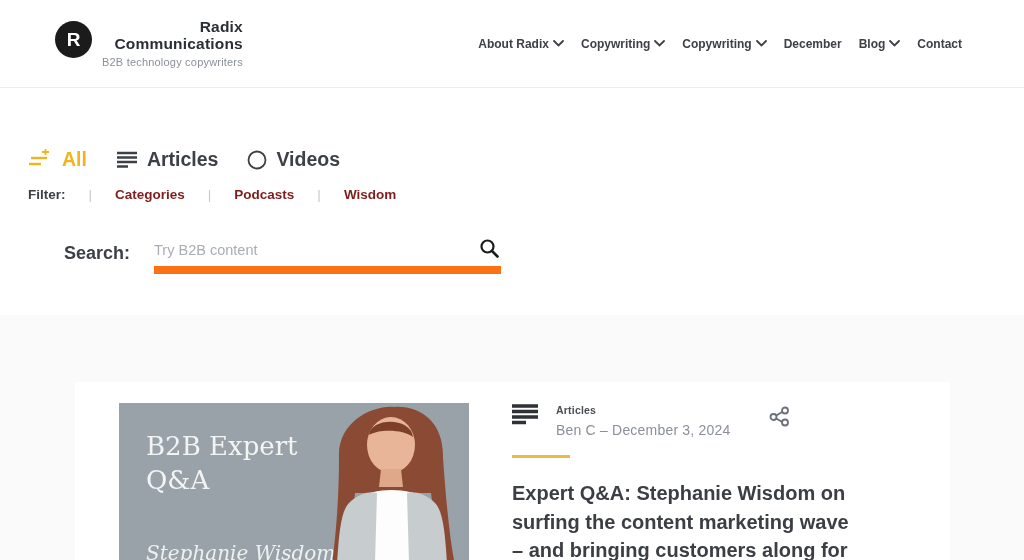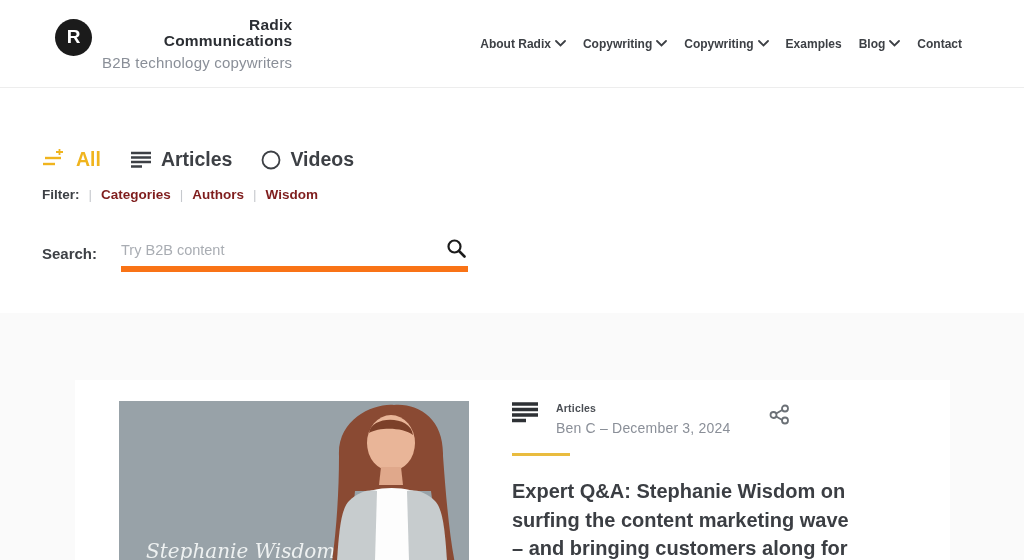--- a/index.html
+++ b/index.html
@@ -7,41 +7,41 @@
     font-family: "Liberation Sans", sans-serif; color: #3d4045; }
 
   
   .header { height: 88px; display: flex; align-items: center; justify-content: space-between;
     padding: 0 62px 0 55px; background: #fff; border-bottom: 1px solid #ededed; }
   .logo-wrap { display: flex; align-items: flex-start; }
   .logo-circle { width: 37px; height: 37px; border-radius: 50%; background: #1b1b1b; color: #fff;
     display: flex; align-items: center; justify-content: center; font-weight: bold; font-size: 19px; margin-top: 2px; }
   .logo-text { margin-left: 10px; text-align: right; }
   .logo-name { font-weight: bold; font-size: 15.5px; line-height: 16.5px; color: #2b2e33; letter-spacing: .2px; }
-  .logo-tagline { font-size: 15px; color: #8a8f98; margin-top: 4px; letter-spacing: .2px; }
+  .logo-tagline { font-size: 11px; color: #8a8f98; margin-top: 4px; letter-spacing: .2px; }
   .nav { display: flex; align-items: center; gap: 17px; }
   .nav-item { display: flex; align-items: center; gap: 4px; font-size: 12px; font-weight: bold;
     color: #3d4045; text-decoration: none; cursor: pointer; white-space: nowrap; }
   .caret { width: 11px; height: 7px; display: inline-block; }
 
   
-  .filter-area { padding-left: 42px; background: #fff; }
+  .filter-area { padding-left: 28px; background: #fff; }
   .tabs { display: flex; align-items: center; gap: 29px; padding-top: 60px; }
   .tab { display: flex; align-items: center; gap: 9px; font-size: 19.5px; font-weight: bold;
     color: #3d4045; cursor: pointer; }
   .tab.active { color: #f0b41e; }
   .tab svg { display: block; }
-  .filter-row { display: flex; align-items: center; gap: 9px; margin-top: 16px;
+  .filter-row { display: flex; align-items: center; gap: 23px; margin-top: 16px;
     font-size: 13.5px; font-weight: bold; }
   .filter-sep { color: #c6c9cd; font-weight: normal; }
   .filter-link { color: #7f1d1d; cursor: pointer; }
 
   .search-row { display: flex; align-items: flex-end; margin-top: 34px; }
-  .search-label { font-size: 15px; font-weight: bold; padding-bottom: 10px; }
-  .search-box { margin-left: 24px; width: 347px; border-bottom: 6px solid #f97316;
+  .search-label { font-size: 18px; font-weight: bold; padding-bottom: 10px; margin-left: 36px; }
+  .search-box { margin-left: 24px; width: 347px; border-bottom: 8px solid #f97316;
     display: flex; align-items: center; }
   .search-input { flex: 1; border: none; outline: none; background: transparent;
     font-size: 14.5px; color: #5a5f66; padding: 6px 0 8px 0; font-family: "Liberation Sans", sans-serif; }
   .search-input::placeholder { color: #a9adb3; }
   .search-btn { background: none; border: none; cursor: pointer; padding: 0 2px 4px 0; }
 
   
   .listing { background: #fafafa; margin-top: 41px; height: 251px; padding: 67px 0 0 75px; }
   .card { width: 875px; min-height: 400px; background: #fff; padding: 21px 0 0 44px; display: flex; }
   .card-image { position: relative; width: 350px; height: 300px; background: #98a2a8; flex: none; overflow: hidden; }
@@ -86,21 +86,21 @@
           <path d="M1 1l4.5 4.5L10 1" fill="none" stroke="#3d4045" stroke-width="1.8" stroke-linecap="round"></path>
         </svg>
     </a>
     <a class="nav-item">
       <span>Copywriting</span>
       <svg class="caret" viewBox="0 0 11 7">
           <path d="M1 1l4.5 4.5L10 1" fill="none" stroke="#3d4045" stroke-width="1.8" stroke-linecap="round"></path>
         </svg>
     </a>
     <a class="nav-item">
-      <span>Examples</span>
+      <span>December</span>
     </a>
     <a class="nav-item">
       <span>Blog</span>
       <svg class="caret" viewBox="0 0 11 7">
           <path d="M1 1l4.5 4.5L10 1" fill="none" stroke="#3d4045" stroke-width="1.8" stroke-linecap="round"></path>
         </svg>
     </a>
     <a class="nav-item">
       <span>Contact</span>
     </a>
@@ -130,21 +130,21 @@
       </svg>
       <span>Videos</span>
     </div>
   </div>
 
   <div class="filter-row">
     <span>Filter:</span>
     <span class="filter-sep">|</span>
     <a class="filter-link">Categories</a>
     <span class="filter-sep">|</span>
-    <a class="filter-link">Authors</a>
+    <a class="filter-link">Podcasts</a>
     <span class="filter-sep">|</span>
     <a class="filter-link">Wisdom</a>
   </div>
 
   <div class="search-row">
     <span class="search-label">Search:</span>
     <div class="search-box">
       <input class="search-input" type="text" placeholder="Try B2B content" style="">
       <button class="search-btn">
         <svg width="20" height="20" viewBox="0 0 20 20">
@@ -153,20 +153,21 @@
         </svg>
       </button>
     </div>
   </div>
 </div>
 
 <div class="listing">
   <div class="card">
 
     <div class="card-image">
+      <div class="card-image-heading">B2B Expert Q&amp;A</div>
       <div class="card-image-caption">Stephanie Wisdom</div>
       <svg class="card-photo" viewBox="0 0 150 300" preserveAspectRatio="xMidYMin slice">
 
         <path d="M20 55 C18 18 55 2 75 4 C100 2 125 18 124 55 C128 110 132 150 140 180 L122 186 C118 140 116 120 112 90 L36 90 C32 130 30 160 26 200 L8 192 C16 150 20 100 20 55Z" fill="#8a4a33"></path>
         <ellipse cx="72" cy="42" rx="24" ry="28" fill="#e9b598"></ellipse>
         <path d="M50 32 C52 14 92 14 94 34 C84 26 60 26 50 32Z" fill="#7c4029"></path>
         <path d="M62 66 L82 66 L84 84 L60 84 Z" fill="#e0a88b"></path>
         <path d="M38 96 C55 84 90 84 108 96 L116 300 L30 300 Z" fill="#fdfdfd"></path>
         <path d="M30 100 C40 90 52 88 58 90 L52 300 L14 300 L18 160 C20 130 22 108 30 100Z" fill="#c7ccce"></path>
         <path d="M116 100 C106 90 94 88 88 90 L94 300 L134 300 L128 160 C126 130 124 108 116 100Z" fill="#c7ccce"></path>

